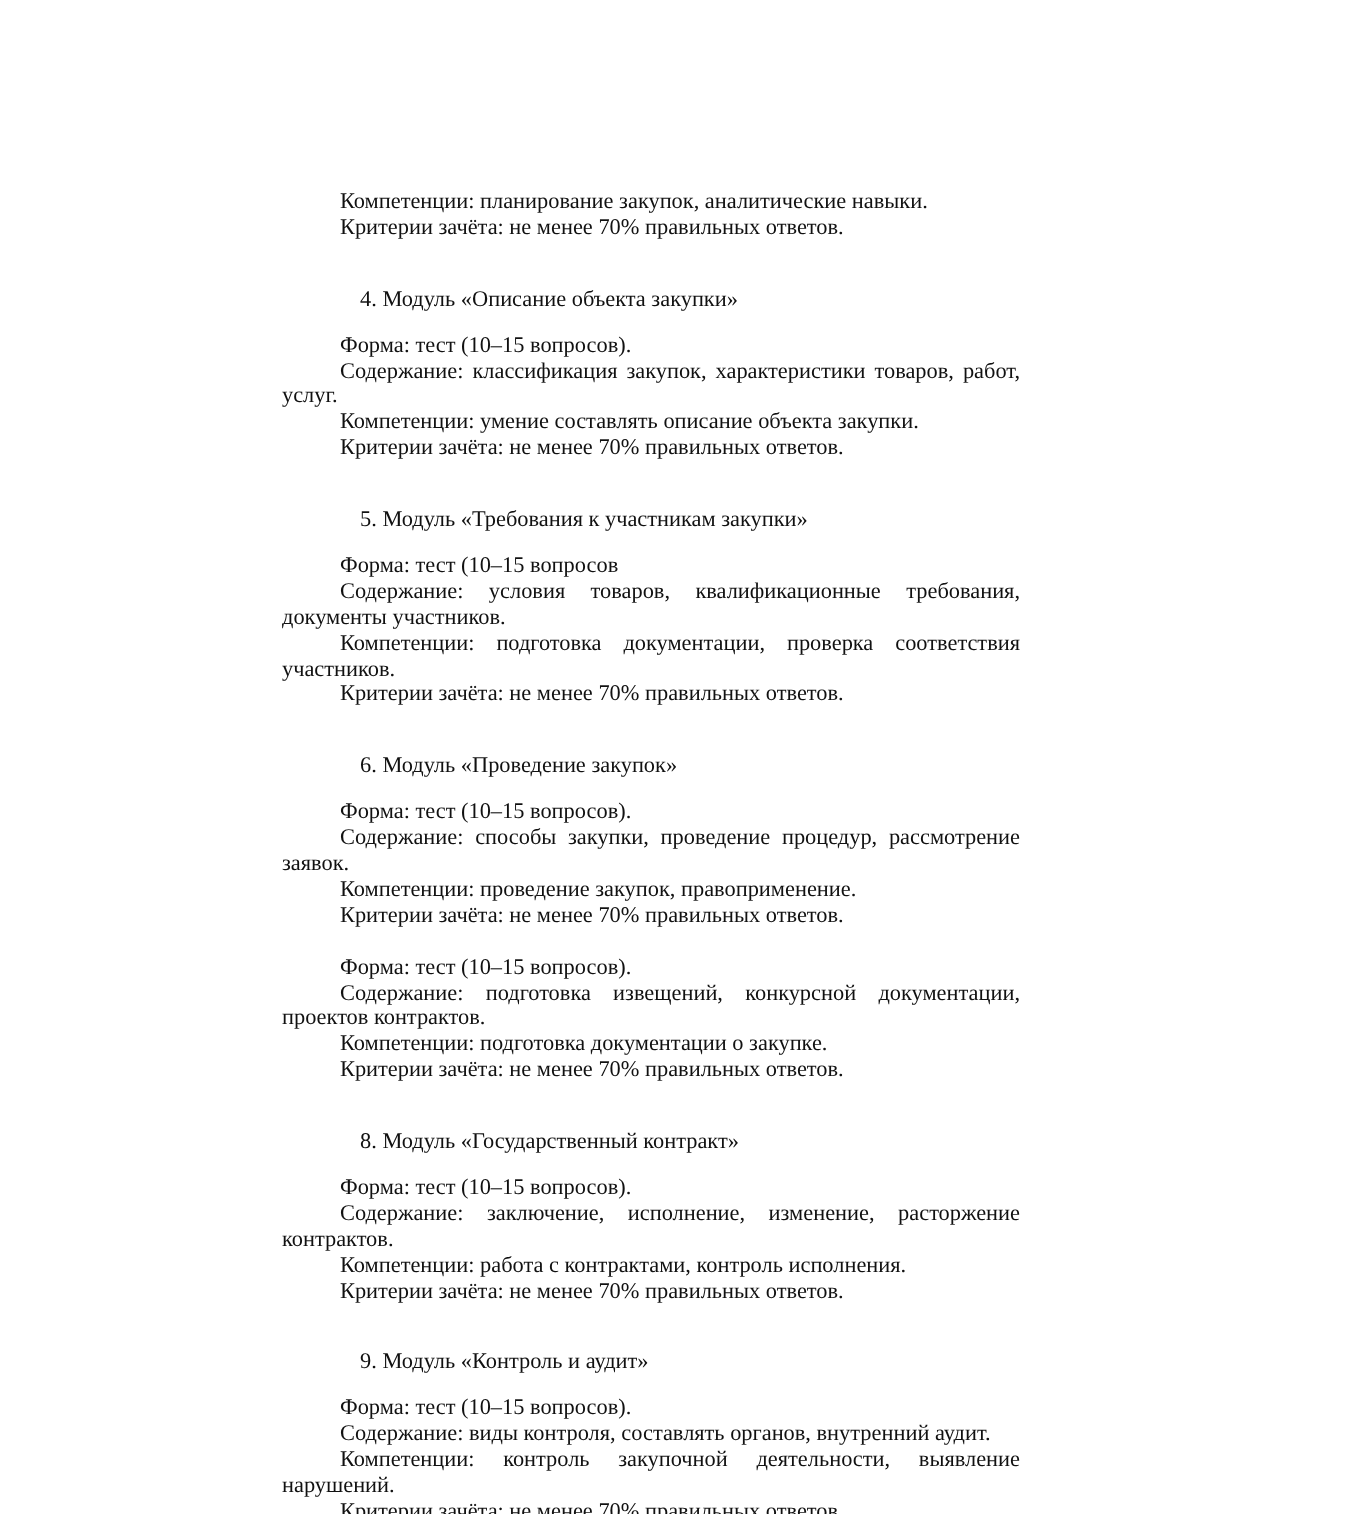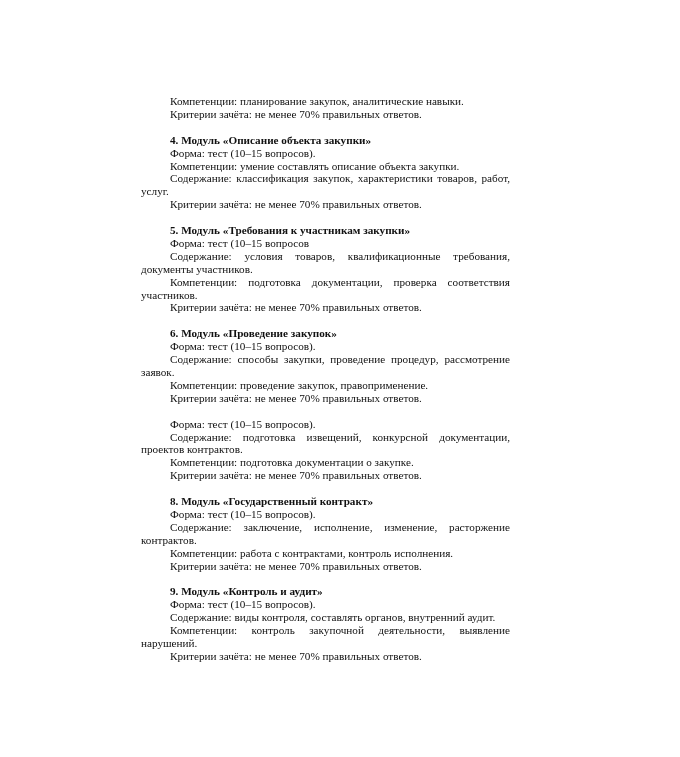--- a/index.html
+++ b/index.html
@@ -3,36 +3,36 @@
 <meta charset="utf-8">
 <style>
   html, body { margin: 0; padding: 0; background: #ffffff; }
   body { width: 680px; height: 757px; position: relative; overflow: hidden; }
   .page {
     position: absolute; left: 141px; top: 95px; width: 369px;
     font-family: "Liberation Serif", "DejaVu Serif", serif;
     font-size: 11.2px; line-height: 12.9px; color: #111;
   }
   .p { text-indent: 29px; text-align: justify; margin: 0; }
-  .title { font-weight: bold; text-indent: 29px; margin: 0; }
+  .title { font-weight: normal; text-indent: 29px; margin: 10px; }
   .gap { height: 12.9px; }
 </style>
 </head>
 <body>
 
 <div class="page">
   <p class="p">Компетенции: планирование закупок, аналитические навыки.</p>
   <p class="p">Критерии зачёта: не менее 70% правильных ответов.</p>
   <div class="gap"></div>
 
   <section>
     <p class="title">4. Модуль «Описание объекта закупки»</p>
     <p class="p">Форма: тест (10–15 вопросов).</p>
+    <p class="p">Содержание: классификация закупок, характеристики товаров, работ, услуг.</p>
     <p class="p">Компетенции: умение составлять описание объекта закупки.</p>
-    <p class="p">Содержание: классификация закупок, характеристики товаров, работ, услуг.</p>
     <p class="p">Критерии зачёта: не менее 70% правильных ответов.</p>
   </section>
   <div class="gap"></div>
 
   <section>
     <p class="title">5. Модуль «Требования к участникам закупки»</p>
     <p class="p">Форма: тест (10–15 вопросов</p>
     <p class="p">Содержание: условия товаров, квалификационные требования, документы участников.</p>
     <p class="p">Компетенции: подготовка документации, проверка соответствия участников.</p>
     <p class="p">Критерии зачёта: не менее 70% правильных ответов.</p>

